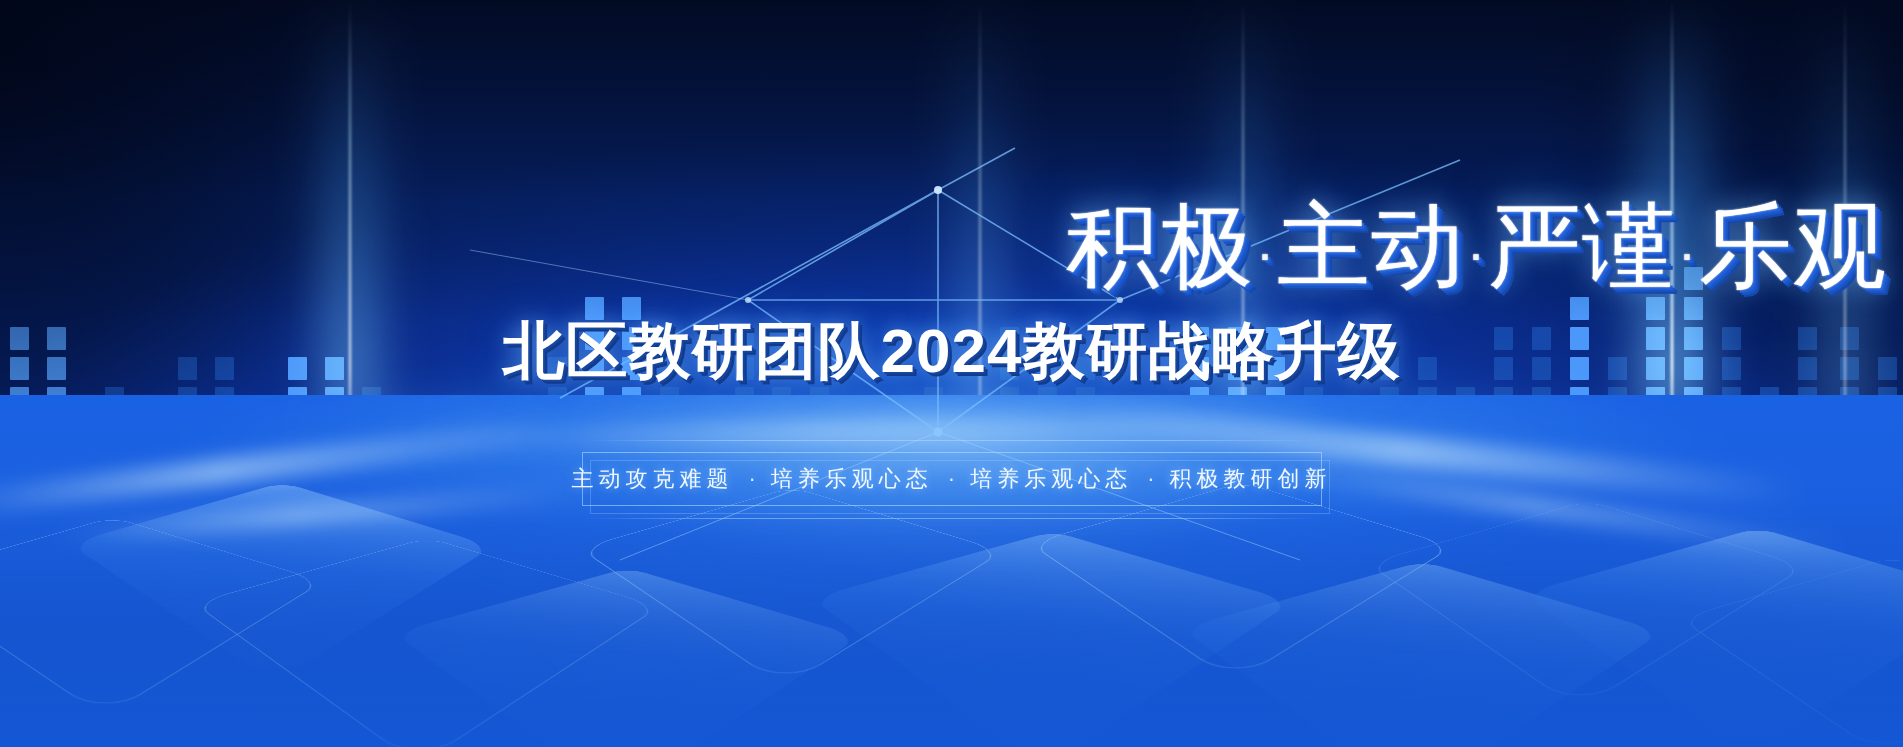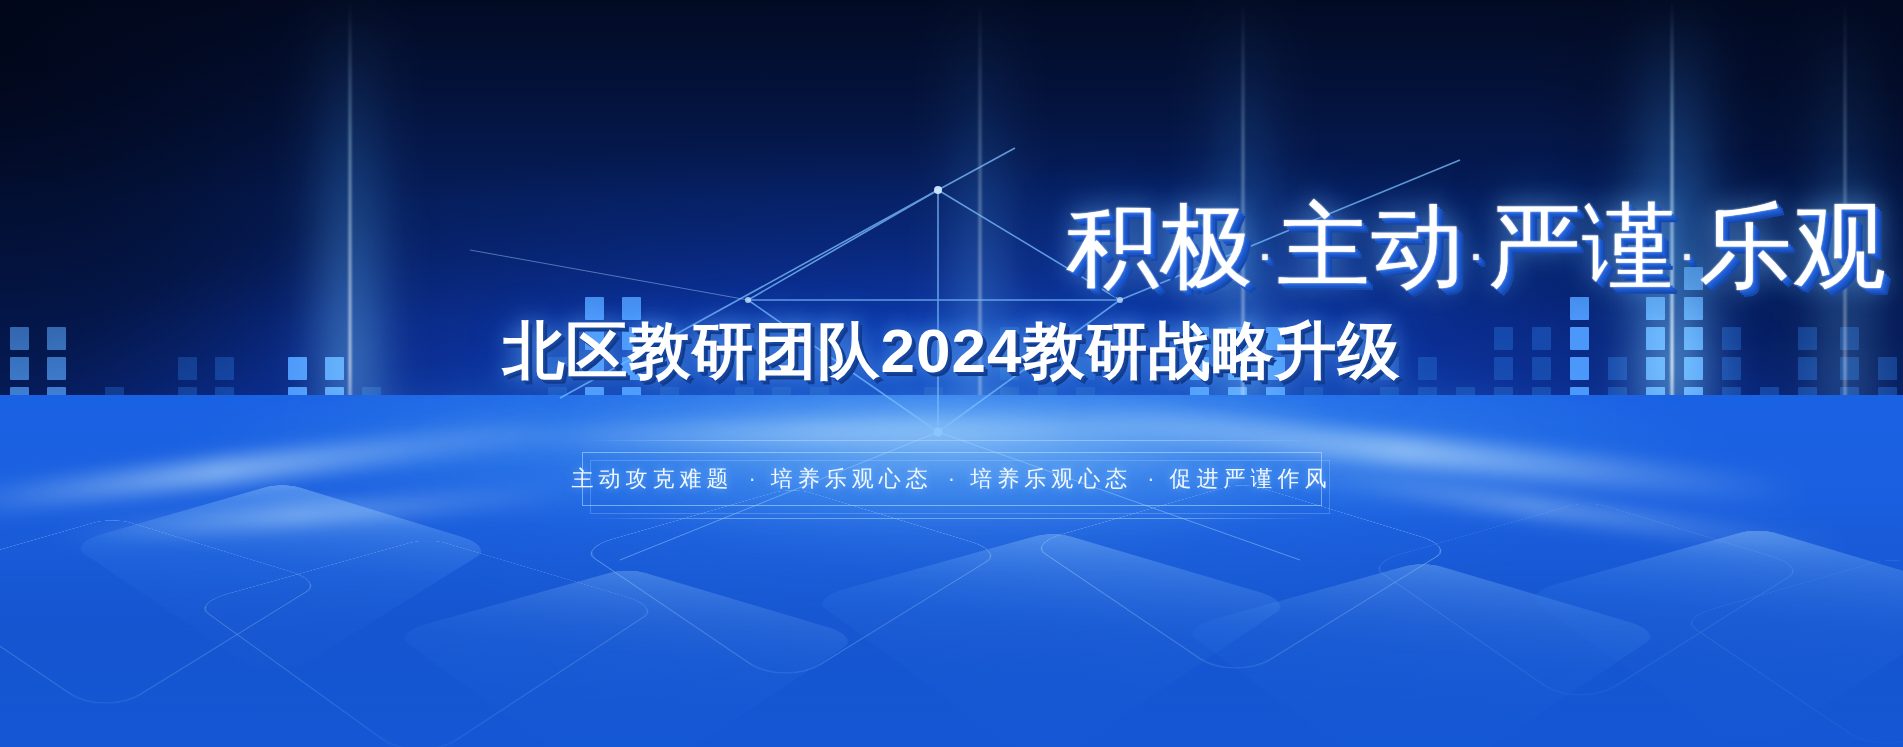--- a/index.html
+++ b/index.html
@@ -517,18 +517,18 @@
       <div class="hline" style="top:66px;"></div>
       <div class="tagline-box shadowbox"></div>
       <div class="tagline-box"></div>
       <div class="tagline">
         <span>主动攻克难题</span>
         <span class="sep">·</span>
         <span>培养乐观心态</span>
         <span class="sep">·</span>
         <span>培养乐观心态</span>
         <span class="sep">·</span>
-        <span>促进严谨作风</span>
+        <span>积极教研创新</span>
       </div>
     </div>
 
   </div>
 </div>
 
 </body></html>

